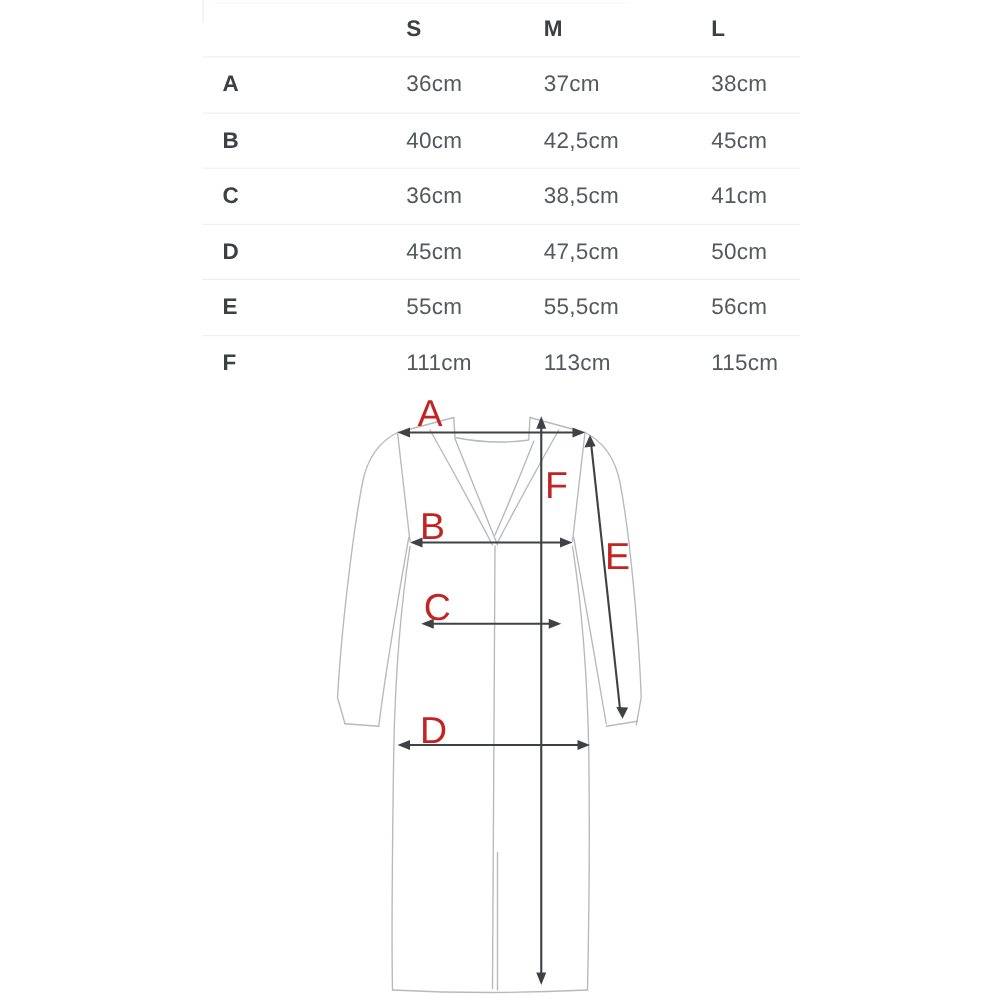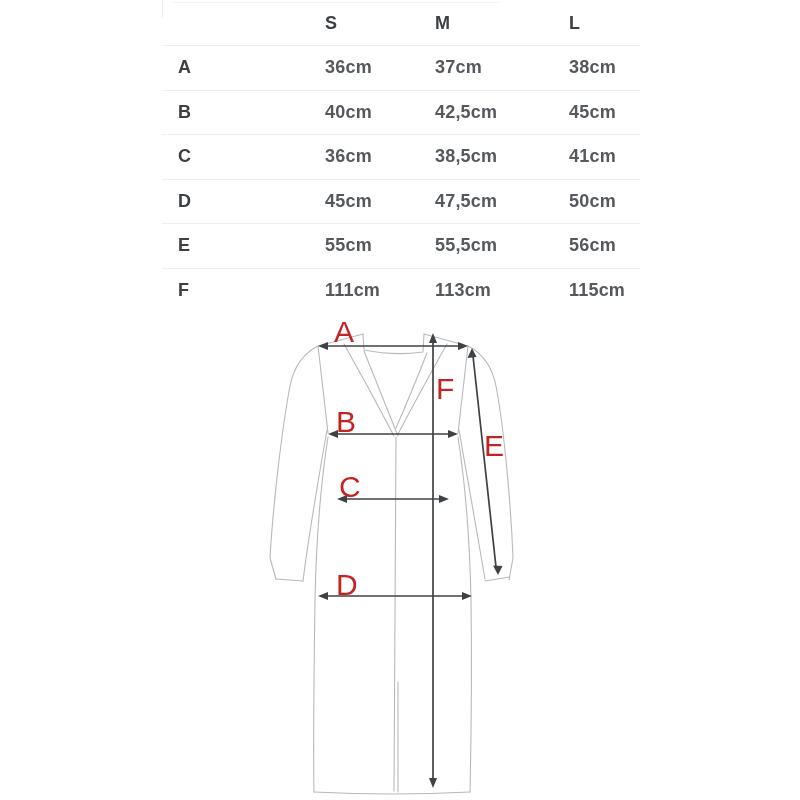--- a/index.html
+++ b/index.html
@@ -8,21 +8,21 @@
     font-family:"Liberation Sans", sans-serif;
   }
   
   .size-table{position:absolute;left:162px;top:0;width:478px;height:312px;}
   .artifact-h{position:absolute;left:10px;top:2px;width:330px;height:1px;background:#f5f5f5;}
   .artifact-v{position:absolute;left:0;top:0;width:1px;height:18px;background:#eeeeee;}
   .trow{position:absolute;left:0;width:478px;height:44.5px;}
   .trow .divider{position:absolute;left:0;top:0;width:478px;height:1px;background:#efefef;}
   .cell{position:absolute;top:50%;transform:translateY(-50%);font-size:18px;line-height:1;white-space:nowrap;}
   .cell.head, .cell.rlabel{font-weight:bold;color:#3c4043;letter-spacing:.3px;}
-  .cell.val{font-weight:bold;color:#55595d;letter-spacing:.2px;}
+  .cell.val{font-weight:normal;color:#55595d;letter-spacing:.2px;}
   .col-label{left:16px;}
   .col-s{left:163px;}
   .col-m{left:273px;}
   .col-l{left:407px;}
   
   .diagram{position:absolute;left:0;top:0;width:800px;height:800px;}
   .diagram svg{position:absolute;left:0;top:0;}
   .measure-letter{
     position:absolute;font-size:30px;line-height:1;color:#c42323;
     font-weight:normal;letter-spacing:0;

